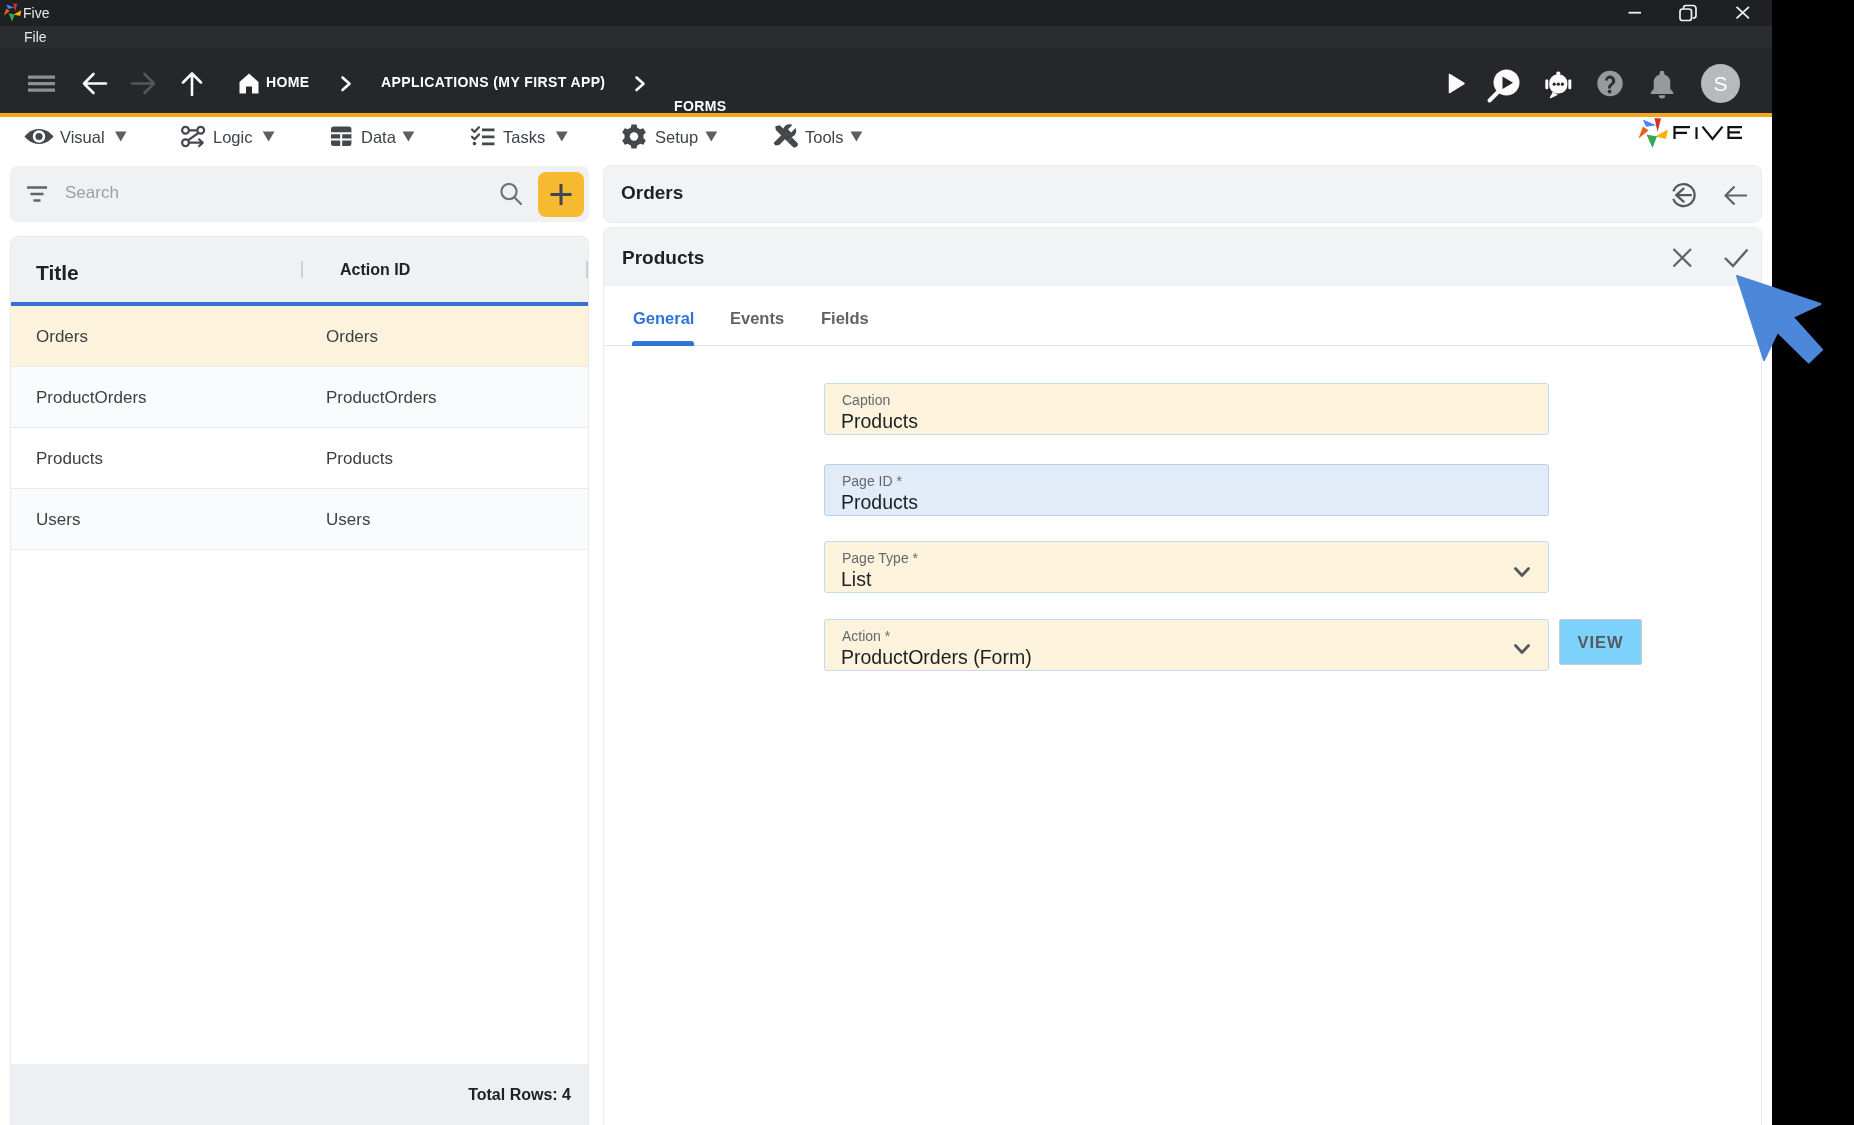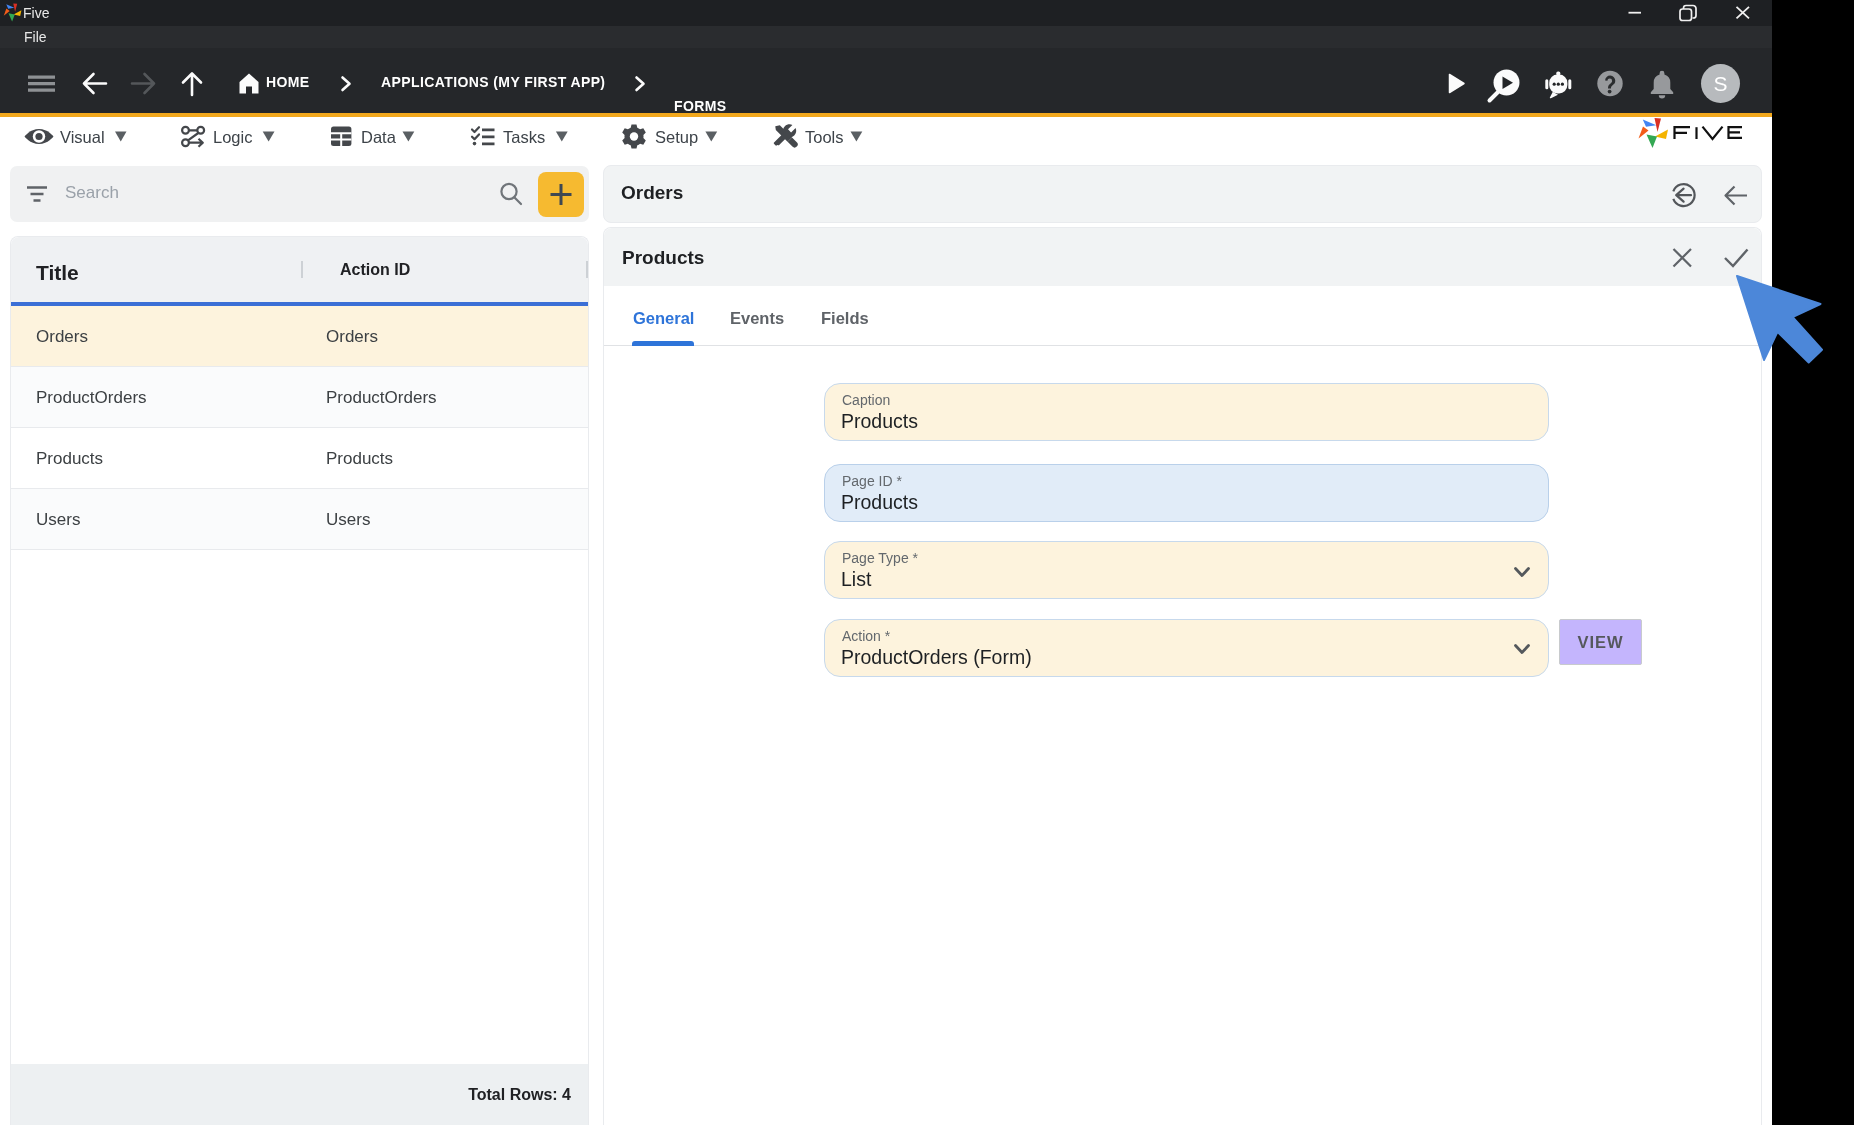--- a/index.html
+++ b/index.html
@@ -29,26 +29,26 @@
 .cellB { position:absolute; left:315px; top:21px; }
 .tfoot { left:0px; top:827px; width:577px; height:62px; background:#edf0f2; }
 
 
 .ordcard { left:603px; top:165px; width:1159px; height:58px; background:#f1f3f4; border:1px solid #e9ebee; border-radius:8px; }
 .prodcard { left:603px; top:227px; width:1159px; height:898px; background:#fff; border:1px solid #e9ebee; border-bottom:none; border-radius:8px 8px 0 0; }
 .prodhead { left:0px; top:0px; width:1157px; height:58px; background:#f1f3f4; border-radius:8px 8px 0 0; }
 .tabline { left:0px; top:117px; width:1157px; height:1px; background:#e0e2e5; }
 .tabunder { left:28px; top:113px; width:62px; height:5px; background:#2e74d9; border-radius:3px 3px 0 0; }
 
-.fld { left:220px; width:725px; height:58px; border-radius:16px; }
+.fld { left:220px; width:725px; height:52px; border-radius:3px; }
 .fld.cream { background:#fdf3dd; border:1px solid #c7d9ec; }
 .fld.blue  { background:#e1ecf8; border:1px solid #b9d0ea; }
 .flbl { position:absolute; left:17px; top:8px; font-size:14px; color:#63686d; }
 .fval { position:absolute; left:16px; top:26px; font-size:19.5px; color:#1d2023; }
-.viewbtn { left:955px; width:83px; height:46px; background:#c4b5fd; border:1px solid #c8cacd; border-radius:2px; color:#55585c; font-weight:bold; font-size:16.5px; letter-spacing:1px; text-align:center; line-height:44px; }
+.viewbtn { left:955px; width:83px; height:46px; background:#7dd3fc; border:1px solid #c8cacd; border-radius:2px; color:#55585c; font-weight:bold; font-size:16.5px; letter-spacing:1px; text-align:center; line-height:44px; }
 svg { display:block; }
 </style>
 </head>
 <body>
 <div class="app">
   <div class="abs titlebar"></div>
   <div class="abs filebar"></div>
   <div class="abs toolbar"></div>
   <div class="abs yellowbar"></div>
   <div class="abs menubar"></div>

